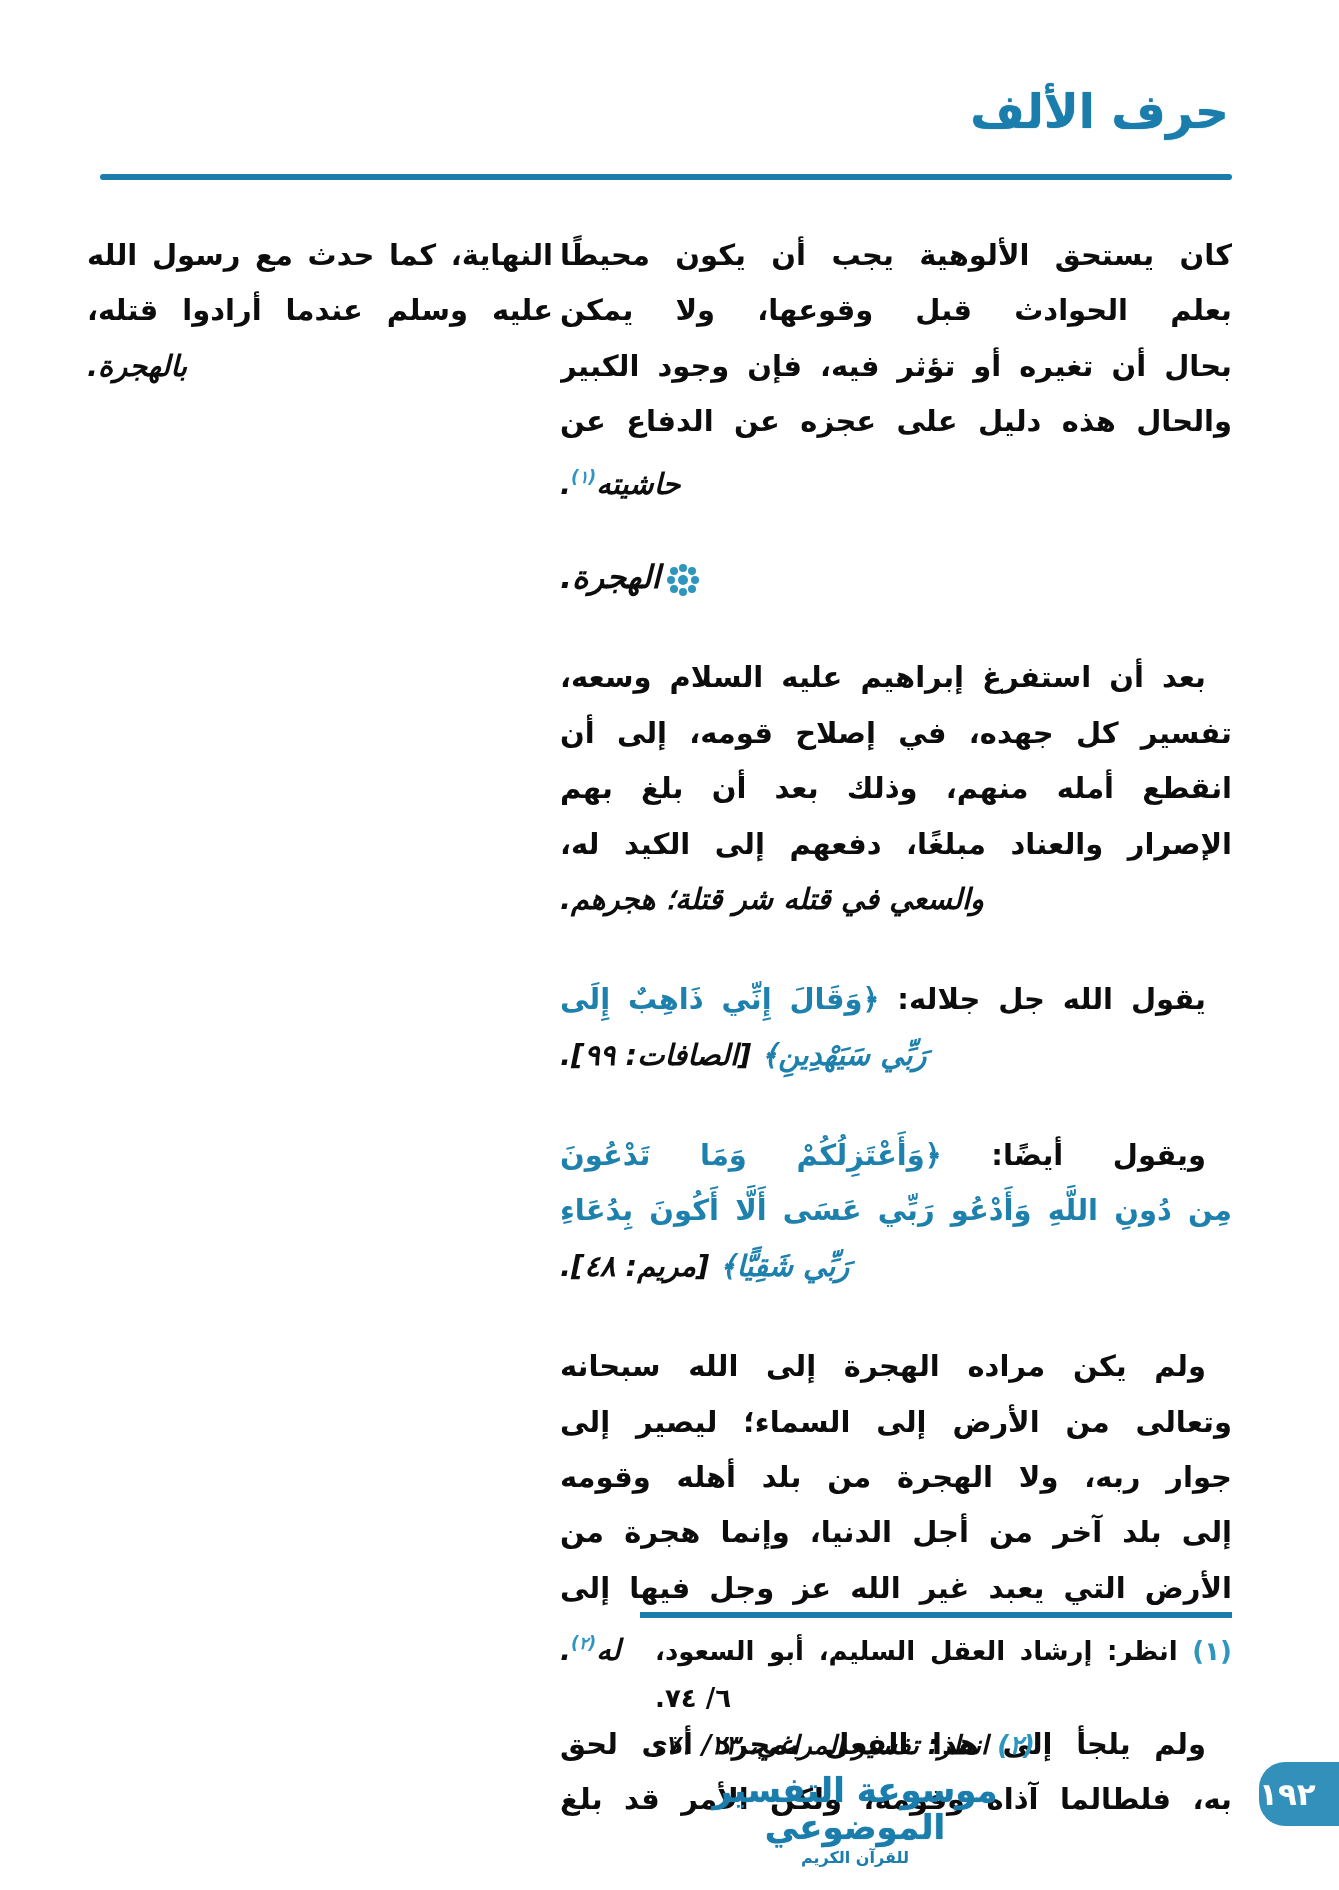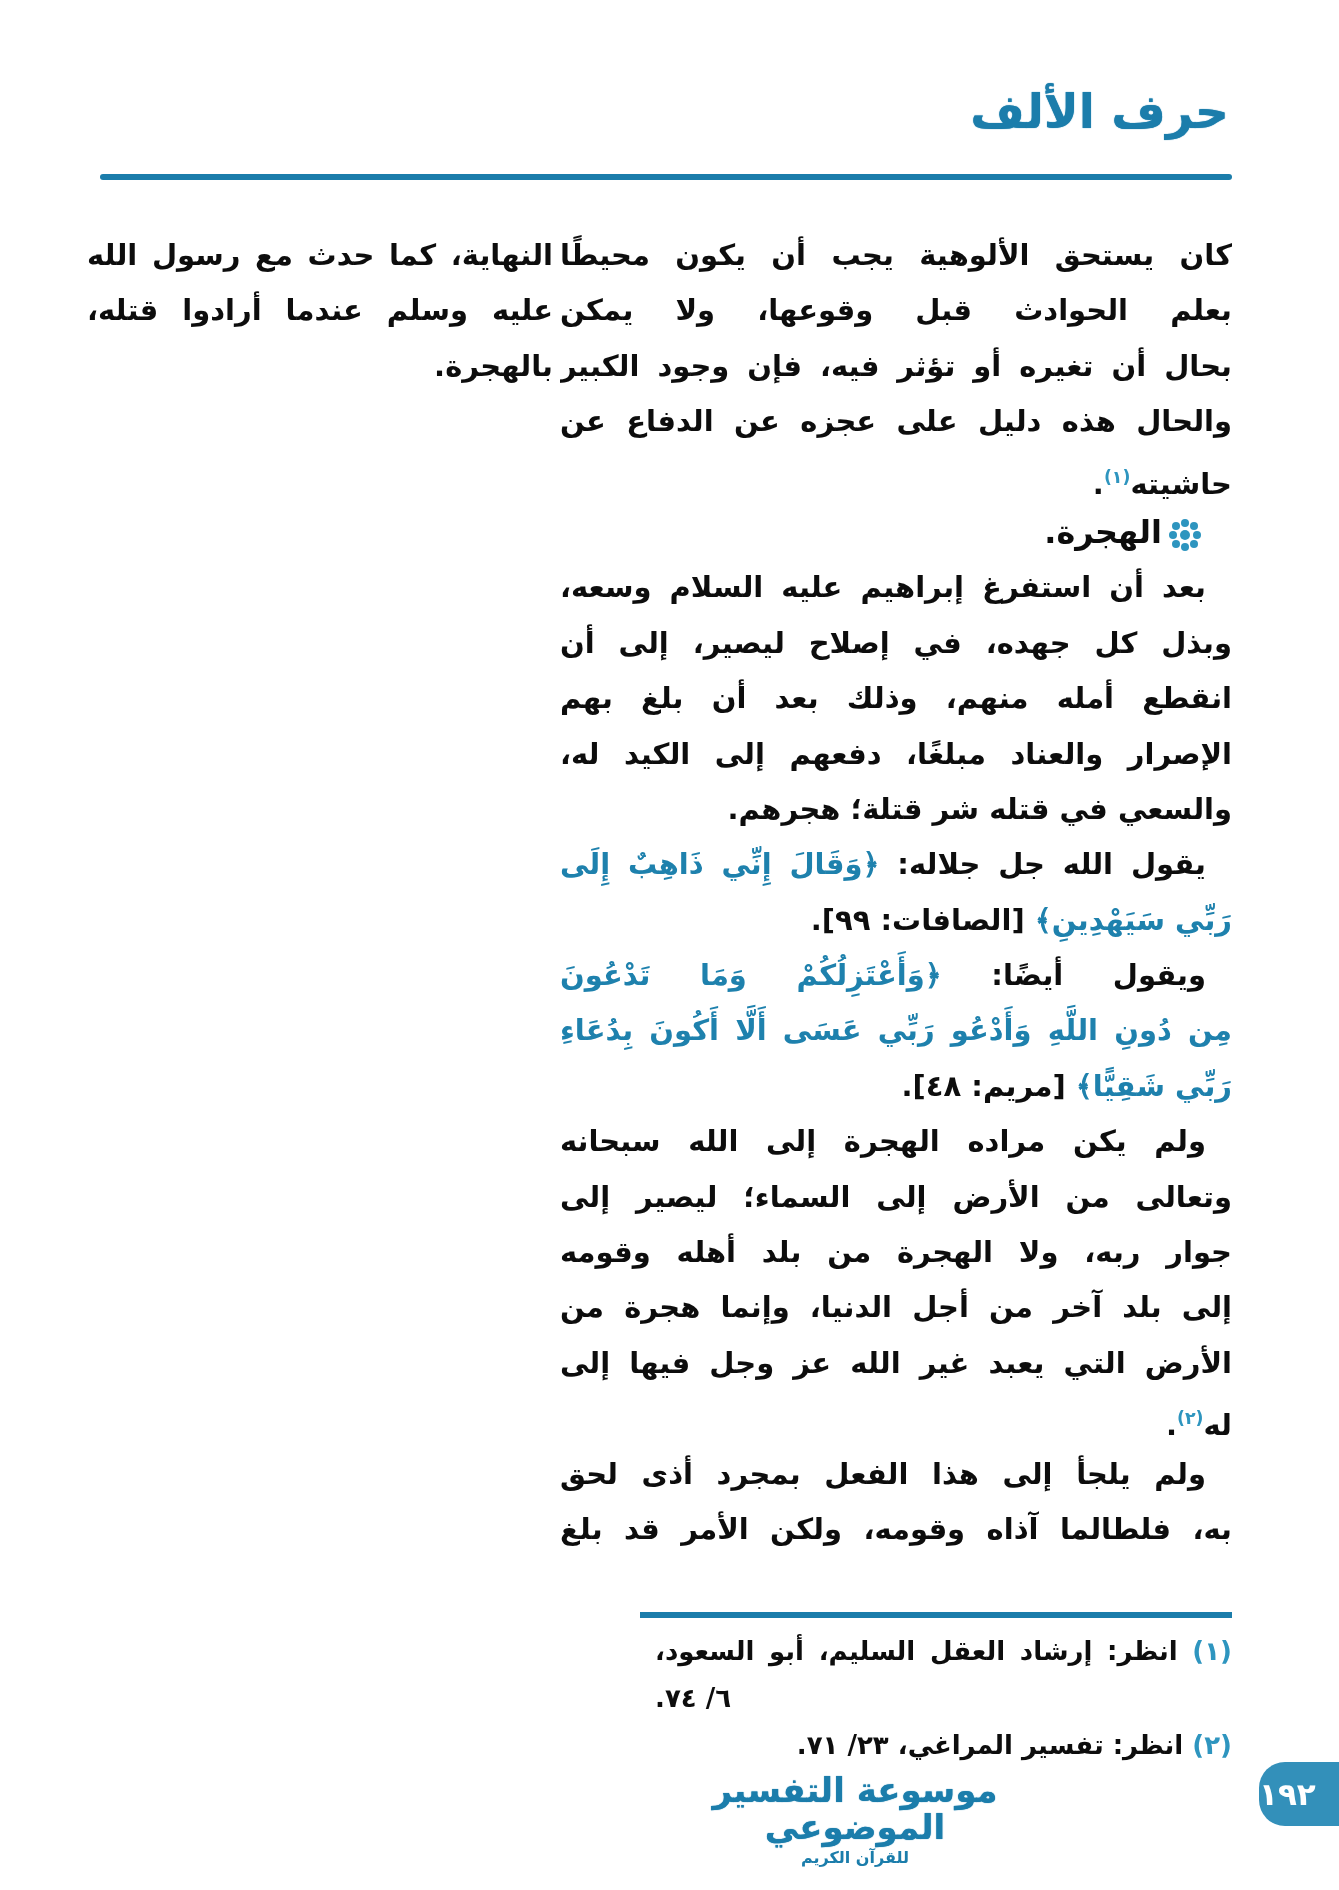--- a/index.html
+++ b/index.html
@@ -9,23 +9,23 @@
   .header-title{position:absolute;top:84px;right:110px;font-size:47px;font-weight:bold;
         color:var(--accent);text-shadow:0 0 1px var(--accent);}
   .header-rule{position:absolute;left:100px;top:174px;width:1132px;height:6px;
         background:var(--accent);border-radius:3px;}
   
   .col{position:absolute;direction:rtl;font-size:29px;font-weight:bold;}
   .col-main{right:107px;top:228px;width:672px;}
   .col-left{right:786px;top:228px;width:466px;}
   .line{height:55.4px;line-height:55.4px;overflow:hidden;}
   .line.j{text-align:justify;text-align-last:justify;}
-  .line.r{text-align:right;}
+  .line.r{text-align:left;font-style:italic;}
   .line.l{text-align:left;}
-  .line.indent{padding-right:26px;}
+  .line.indent{padding-right:26px;margin-top:45px;}
   .verse{color:var(--verse);}
   .heading{font-size:1.1em;}
   .sup{color:var(--marker);font-size:0.60em;vertical-align:super;font-weight:bold;}
   .marker{color:var(--marker);}
   .rosette{display:inline-block;width:10px;height:10px;border-radius:50%;
         background:var(--marker);margin:0 16px 0 18px;vertical-align:middle;
         box-shadow:0 -12px 0 -1px var(--marker),0 12px 0 -1px var(--marker),
                    12px 0 0 -1px var(--marker),-12px 0 0 -1px var(--marker),
                    9px -9px 0 -1px var(--marker),-9px -9px 0 -1px var(--marker),
                    9px 9px 0 -1px var(--marker),-9px 9px 0 -1px var(--marker);}
@@ -51,21 +51,21 @@
   <div class="header-rule"></div>
 
   <section class="col col-main">
       <div class="line j"><span>كان يستحق الألوهية يجب أن يكون محيطًا</span></div>
       <div class="line j"><span>بعلم الحوادث قبل وقوعها، ولا يمكن</span></div>
       <div class="line j"><span>بحال أن تغيره أو تؤثر فيه، فإن وجود الكبير</span></div>
       <div class="line j"><span>والحال هذه دليل على عجزه عن الدفاع عن</span></div>
       <div class="line r"><span>حاشيته</span><span class="sup">(١)</span><span>.</span></div>
       <div class="line r indent"><span class="rosette"></span><span class="heading">الهجرة.</span></div>
       <div class="line j indent"><span>بعد أن استفرغ إبراهيم عليه السلام وسعه،</span></div>
-      <div class="line j"><span>وبذل كل جهده، في إصلاح ليصير، إلى أن</span></div>
+      <div class="line j"><span>تفسير كل جهده، في إصلاح قومه، إلى أن</span></div>
       <div class="line j"><span>انقطع أمله منهم، وذلك بعد أن بلغ بهم</span></div>
       <div class="line j"><span>الإصرار والعناد مبلغًا، دفعهم إلى الكيد له،</span></div>
       <div class="line r"><span>والسعي في قتله شر قتلة؛ هجرهم.</span></div>
       <div class="line j indent"><span>يقول الله جل جلاله: </span><span class="verse">﴿وَقَالَ إِنِّي ذَاهِبٌ إِلَى</span></div>
       <div class="line r"><span class="verse">رَبِّي سَيَهْدِينِ﴾</span><span> [الصافات: ٩٩].</span></div>
       <div class="line j indent"><span>ويقول أيضًا: </span><span class="verse">﴿وَأَعْتَزِلُكُمْ وَمَا تَدْعُونَ</span></div>
       <div class="line j"><span class="verse">مِن دُونِ اللَّهِ وَأَدْعُو رَبِّي عَسَى أَلَّا أَكُونَ بِدُعَاءِ</span></div>
       <div class="line r"><span class="verse">رَبِّي شَقِيًّا﴾</span><span> [مريم: ٤٨].</span></div>
       <div class="line j indent"><span>ولم يكن مراده الهجرة إلى الله سبحانه</span></div>
       <div class="line j"><span>وتعالى من الأرض إلى السماء؛ ليصير إلى</span></div>

